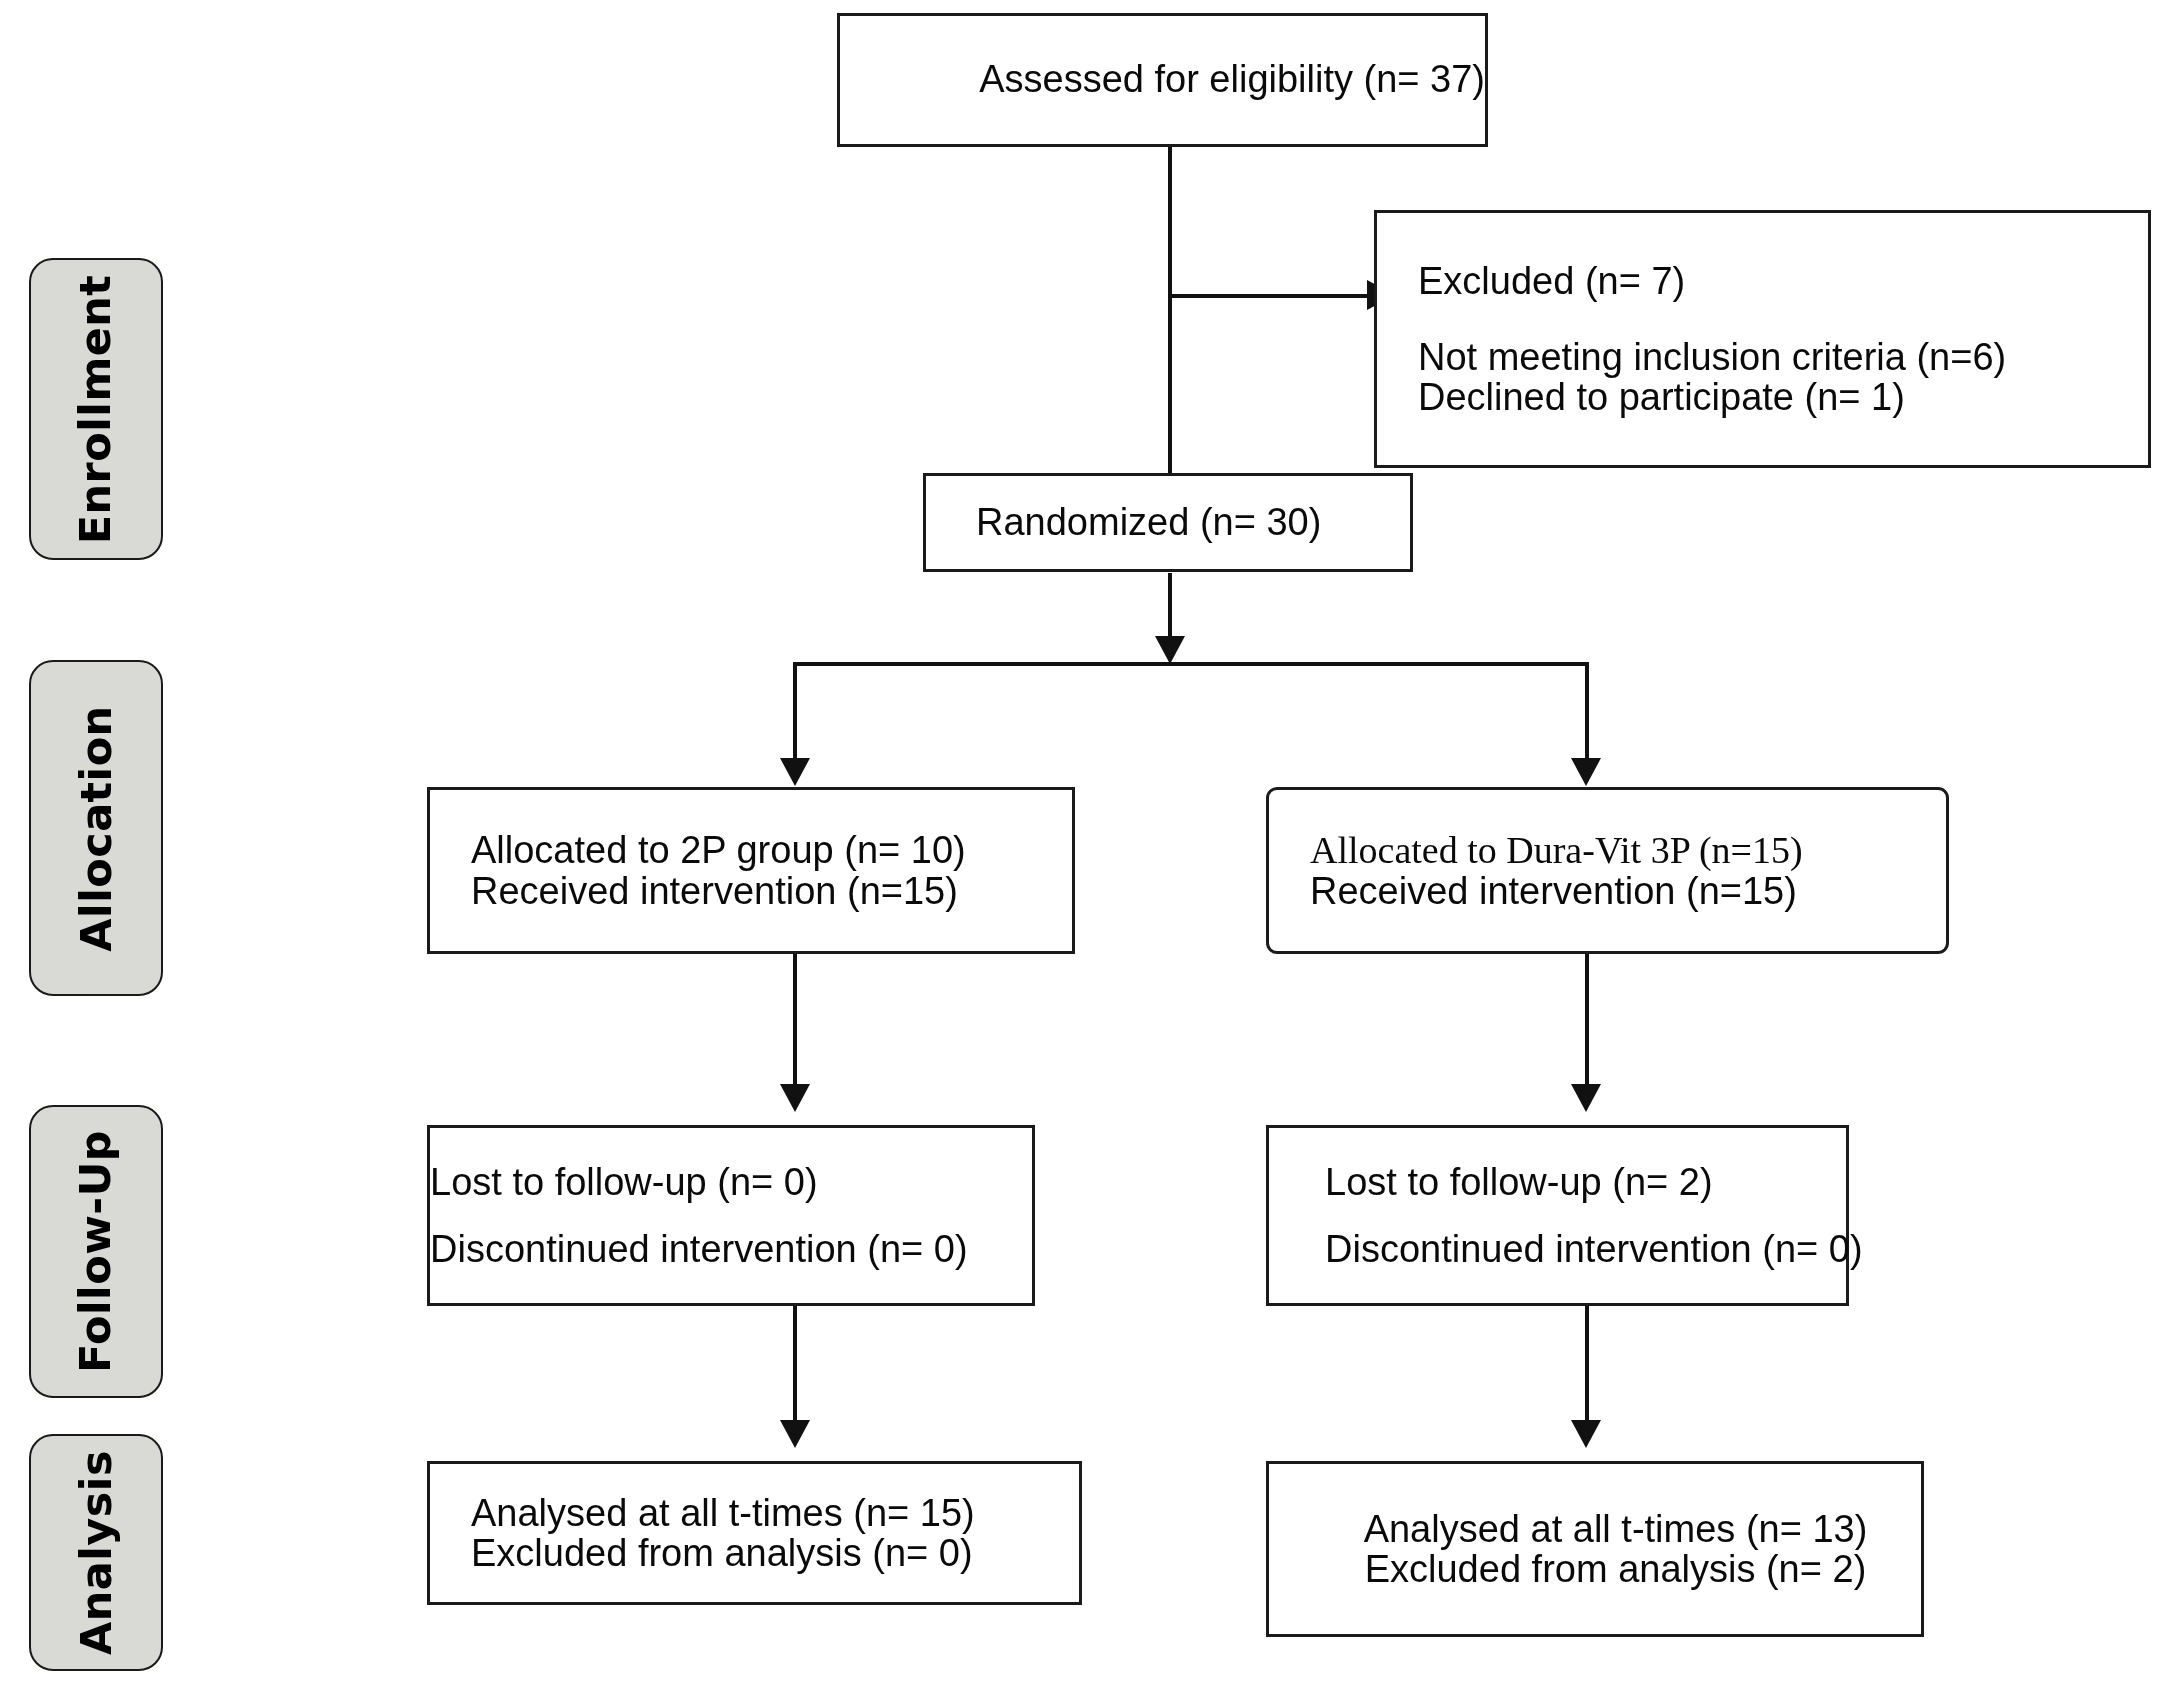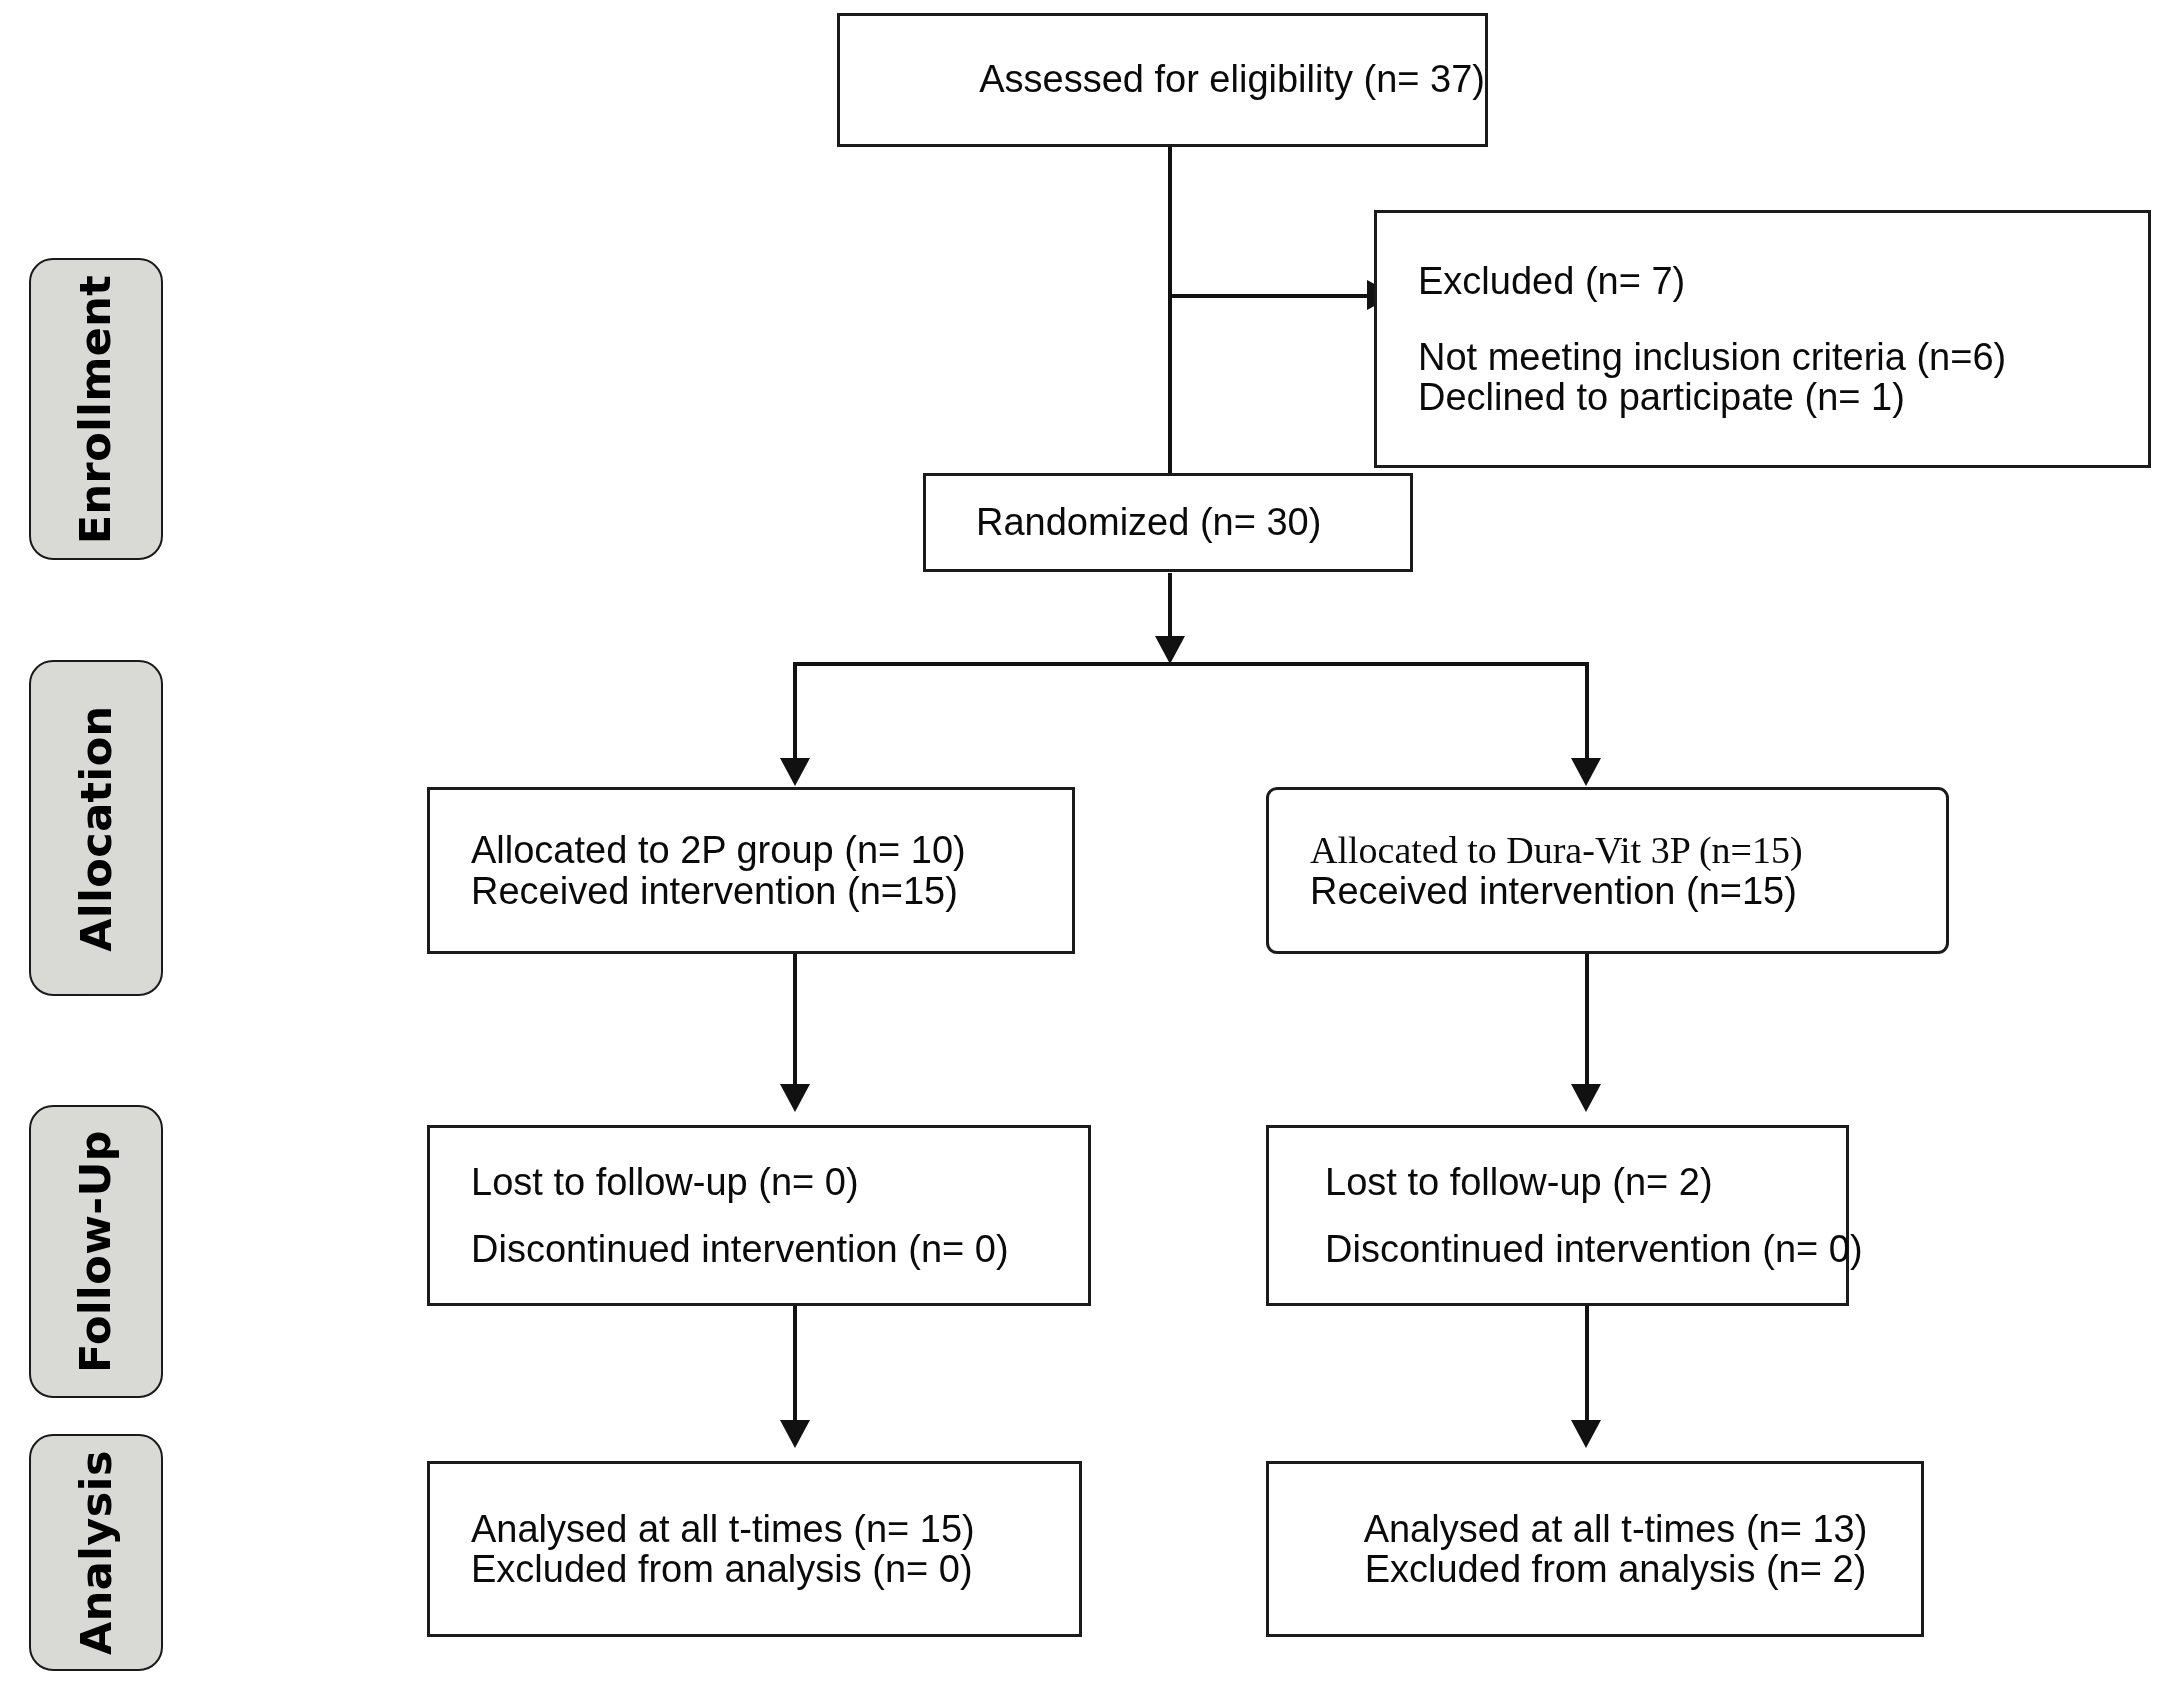--- a/index.html
+++ b/index.html
@@ -152,33 +152,33 @@
   <div class="flow-box" style="left:427px; top:787px; width:648px; height:167px; padding-left:41px;">
     <div class="line">Allocated to 2P group (n= 10)</div>
     <div class="line"> Received intervention (n=15)</div>
   </div>
 
   <div class="flow-box" style="left:1266px; top:787px; width:683px; height:167px; padding-left:41px;border-radius:11px;">
     <div class="line serif">Allocated to Dura-Vit 3P (n=15)</div>
     <div class="line">Received intervention (n=15)</div>
   </div>
 
-  <div class="flow-box" style="left:427px; top:1125px; width:664px; height:181px; padding-left:41px;">
+  <div class="flow-box" style="left:427px; top:1125px; width:608px; height:181px; ">
     <div class="line">Lost to follow-up (n= 0)</div>
     <div class="line" style="height:27px;">&nbsp;</div>
     <div class="line">Discontinued intervention (n= 0)</div>
   </div>
 
   <div class="flow-box" style="left:1266px; top:1125px; width:583px; height:181px; padding-left:56px;">
     <div class="line">Lost to follow-up (n= 2)</div>
     <div class="line" style="height:27px;">&nbsp;</div>
     <div class="line">Discontinued intervention (n= 0)</div>
   </div>
 
-  <div class="flow-box" style="left:427px; top:1461px; width:655px; height:176px; padding-left:41px;">
+  <div class="flow-box" style="left:427px; top:1461px; width:655px; height:144px; padding-left:41px;">
     <div class="line">Analysed at all t-times (n= 15)</div>
     <div class="line">Excluded from analysis (n= 0)</div>
   </div>
 
   <div class="flow-box" style="left:1266px; top:1461px; width:658px; height:176px; padding-left:41px;align-items:center;">
     <div class="line">Analysed at all t-times (n= 13)</div>
     <div class="line">Excluded from analysis (n= 2)</div>
   </div>
 
 </div>

